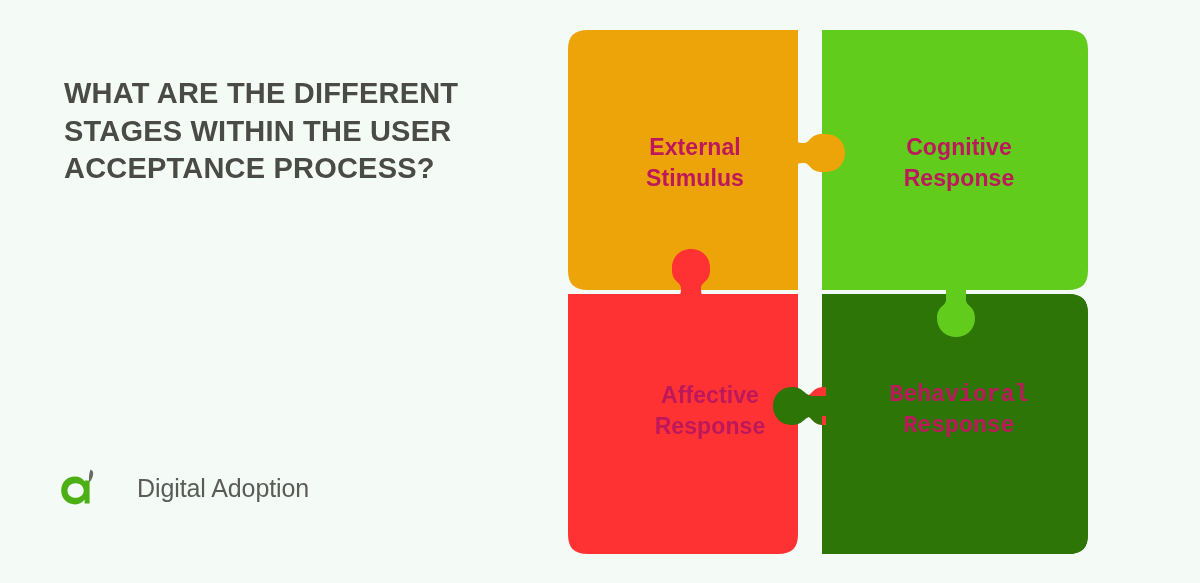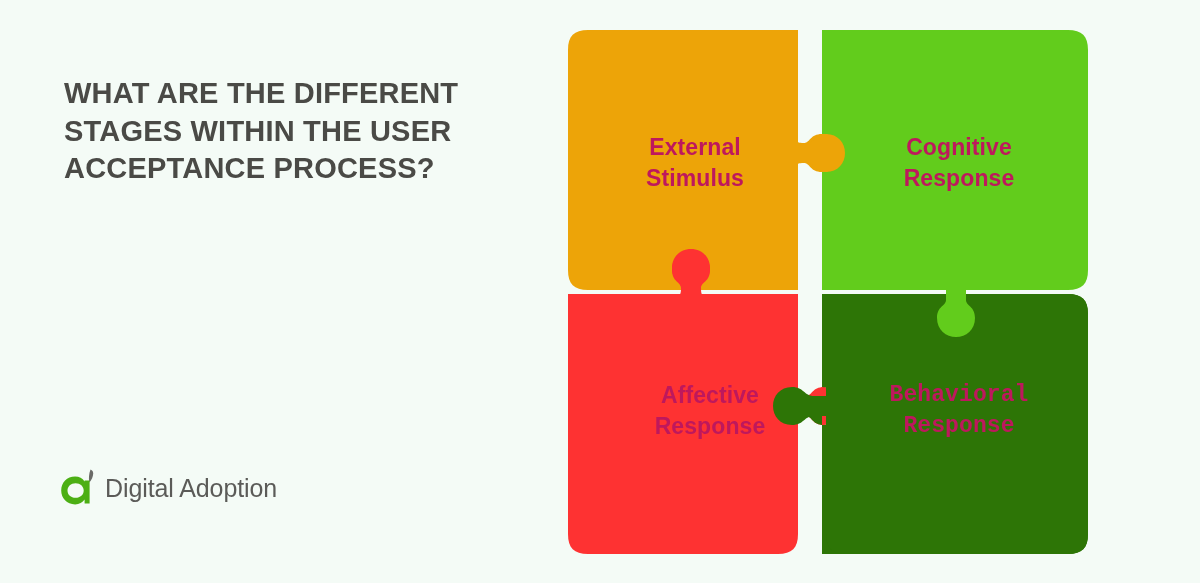--- a/index.html
+++ b/index.html
@@ -91,21 +91,21 @@
 <div id="stage" style="background: rgb(244, 251, 246);">
 
   <h1 id="headline">What are the different stages within the user acceptance process?</h1>
 
   <div id="brand">
     <svg id="brand-mark" viewBox="0 0 38 44">
       <path d="M30.5 3.5 C29 7 28.5 12 29.3 16.5 C31.6 14 33.2 10.5 33.2 7.2 C33.2 5.6 32.3 4.2 30.5 3.5 Z" fill="#6b6b68"></path>
       <path d="M29.6 14.5 L29.6 37.5 L24.6 37.5 L24.6 33.6 C22.5 36.6 19.3 38.4 15.1 38.4 C6.9 38.4 1.2 32.3 1.2 24.5 C1.2 16.7 6.9 10.6 15.1 10.6 C19.3 10.6 22.5 12.4 24.6 15.4 L24.6 14.5 Z
                M15.6 17.2 C10.9 17.2 7.5 20.3 7.5 24.5 C7.5 28.7 10.9 31.8 15.6 31.8 C20.3 31.8 23.7 28.7 23.7 24.5 C23.7 20.3 20.3 17.2 15.6 17.2 Z" fill="#4caf14" fill-rule="evenodd"></path>
     </svg>
-    <span id="brand-name" style="color: rgb(91, 91, 88);">Digital Adoption</span>
+    <span id="brand-name" style="color: rgb(91, 91, 88); margin-left: 32px;">Digital Adoption</span>
   </div>
 
   <div id="puzzle">
     <svg viewBox="0 0 536 540" xmlns="http://www.w3.org/2000/svg">
 
       <path fill="#eda408" d="M28,8
                L238,8
                L238,120
                C238,120 238,121 244,121
                C250,121 250,112 262,112

